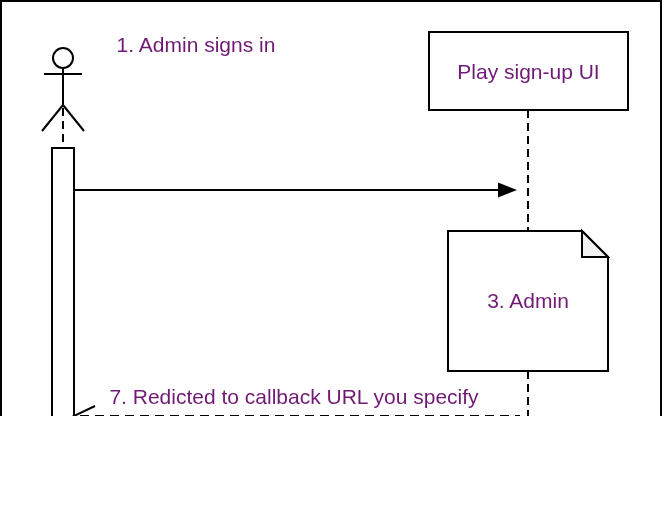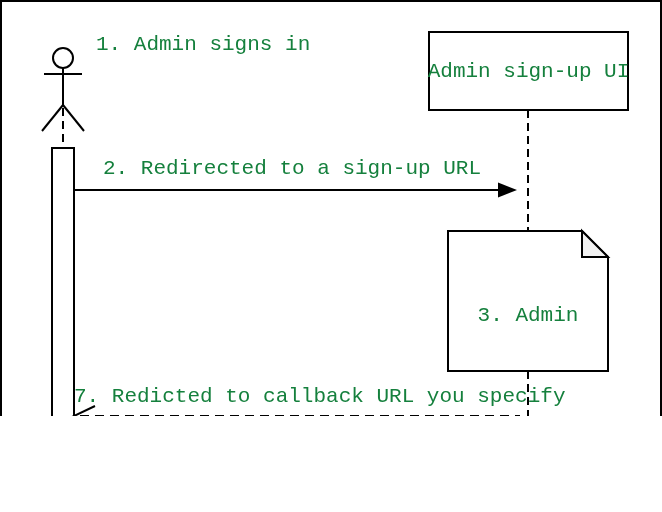--- a/index.html
+++ b/index.html
@@ -5,22 +5,22 @@
   html, body {
     margin: 0;
     padding: 0;
     background: #ffffff;
   }
   .frame {
     position: relative;
     width: 662px;
     height: 416px;
     background: #ffffff;
-    font-family: Liberation Mono, monospace;
-    color: #15803d;
+    font-family: Liberation Sans, sans-serif;
+    color: #701a75;
     overflow: hidden;
   }
   .frame svg {
     position: absolute;
     top: 0;
     left: 0;
     z-index: 1;
   }
   .label {
     position: absolute;
@@ -57,21 +57,20 @@
   .note-label {
     left: 448px;
     top: 231px;
     width: 160px;
     height: 140px;
     display: flex;
     flex-direction: column;
     align-items: center;
     justify-content: center;
     line-height: 30px;
-    margin-top: 15px;
   }
 </style>
 </head>
 <body>
 
 <div class="frame">
 
   <svg width="662" height="512" viewBox="0 0 662 512">
 
     <rect x="1" y="1" width="660" height="510" fill="none" stroke="#000000" stroke-width="2"></rect>
@@ -109,23 +108,22 @@
     <g>
       <line x1="80" y1="416" x2="520" y2="416" stroke="#000000" stroke-width="2" stroke-dasharray="9,6"></line>
       <path d="M95 406 L74 416 L95 426" fill="none" stroke="#000000" stroke-width="2"></path>
     </g>
   </svg>
 
   <div class="label actor-label">
     <div>1. Admin signs in</div>
   </div>
 
-  <div class="label participant-label">Admin sign-up UI</div>
+  <div class="label participant-label">Play sign-up UI</div>
 
-  <div class="label msg2-label">2. Redirected to a sign-up URL</div>
 
   <div class="label note-label">
     <div>3. Admin</div>
   </div>
 
   <div class="label msg4-label">7. Redicted to callback URL you specify</div>
 
 </div>
 
 </body></html>

